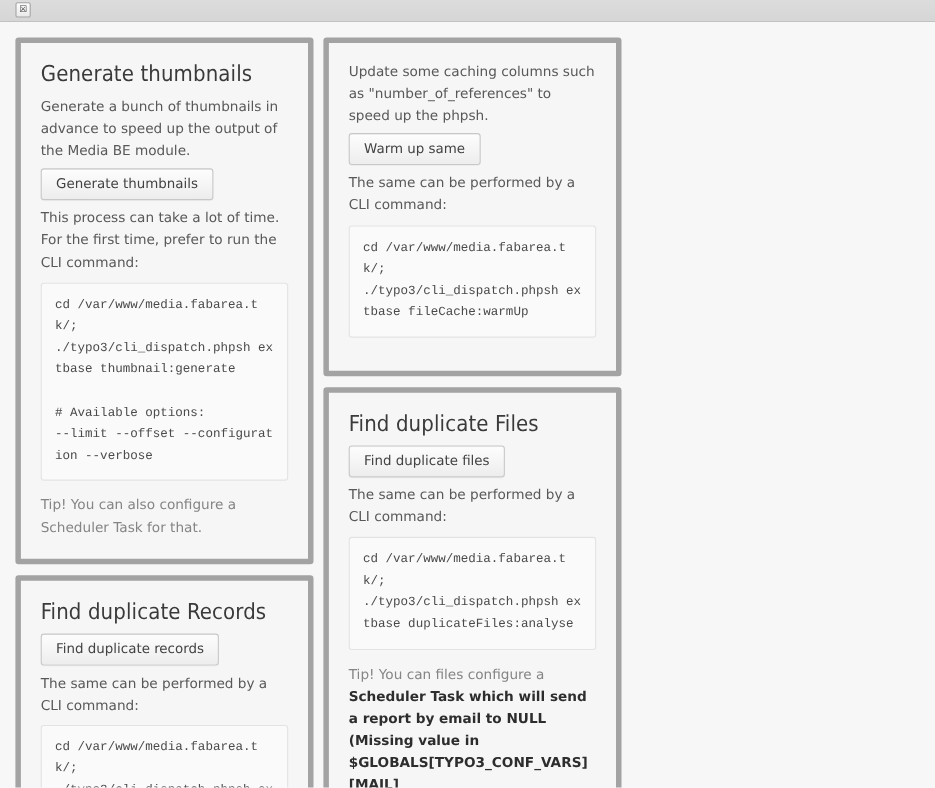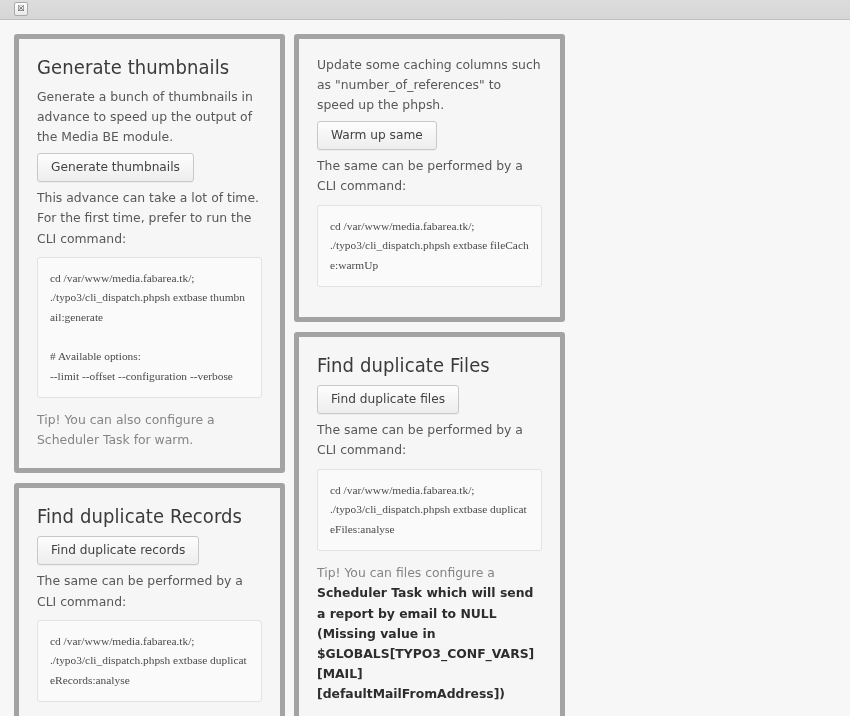--- a/index.html
+++ b/index.html
@@ -106,21 +106,21 @@
     line-height: 1.15;
     box-shadow: 0 1px 0 rgba(0,0,0,0.035);
   }
 
   pre.code {
     margin: 0 0 12px 0;
     background: #fafafa;
     border: 1px solid #e3e3e3;
     border-radius: 3px;
     padding: 11px 12px 11px 12px;
-    font-family: Liberation Serif, serif;
+    font-family: Liberation Mono, monospace;
     font-size: 11.4px;
     line-height: 1.72;
     color: #4a4a4a;
     white-space: pre-wrap;
     word-break: break-all;
     overflow: hidden;
   }
 
   p.tip {
     margin: 0;
@@ -136,25 +136,25 @@
 </head>
 <body>
 
 <div id="topbar">
   <div id="close-btn">☒</div>
 </div>
 
 <div id="content">
   <div class="grid" id="grid">
       <div class="col">
-        <div class="panel"><h3>Generate thumbnails</h3><p class="tight">Generate a bunch of thumbnails in advance to speed up the output of the Media BE module.</p><button class="btn">Generate thumbnails</button><p class="after-btn">This advance can take a lot of time. For the first time, prefer to run the CLI command:</p><pre class="code">cd /var/www/media.fabarea.tk/;
+        <div class="panel"><h3>Generate thumbnails</h3><p class="tight">Generate a bunch of thumbnails in advance to speed up the output of the Media BE module.</p><button class="btn">Generate thumbnails</button><p class="after-btn">This process can take a lot of time. For the first time, prefer to run the CLI command:</p><pre class="code">cd /var/www/media.fabarea.tk/;
 ./typo3/cli_dispatch.phpsh extbase thumbnail:generate
 
 # Available options:
---limit --offset --configuration --verbose</pre><p class="tip"><span>Tip! You can also configure a Scheduler Task for warm.</span><b></b><span></span></p></div>
+--limit --offset --configuration --verbose</pre><p class="tip"><span>Tip! You can also configure a Scheduler Task for that.</span><b></b><span></span></p></div>
         <div class="panel"><h3>Find duplicate Records</h3><button class="btn">Find duplicate records</button><p class="after-btn">The same can be performed by a CLI command:</p><pre class="code">cd /var/www/media.fabarea.tk/;
 ./typo3/cli_dispatch.phpsh extbase duplicateRecords:analyse</pre></div>
       </div>
       <div class="col">
         <div class="panel"><p class="tight">Update some caching columns such as "number_of_references" to speed up the phpsh.</p><button class="btn">Warm up same</button><p class="after-btn">The same can be performed by a CLI command:</p><pre class="code">cd /var/www/media.fabarea.tk/;
 ./typo3/cli_dispatch.phpsh extbase fileCache:warmUp</pre></div>
         <div class="panel"><h3>Find duplicate Files</h3><button class="btn">Find duplicate files</button><p class="after-btn">The same can be performed by a CLI command:</p><pre class="code">cd /var/www/media.fabarea.tk/;
 ./typo3/cli_dispatch.phpsh extbase duplicateFiles:analyse</pre><p class="tip"><span>Tip! You can files configure a </span><b>Scheduler Task which will send a report by email to NULL (Missing value in $GLOBALS[TYPO3_CONF_VARS][MAIL][defaultMailFromAddress])</b></p></div>
       </div>
     </div>

